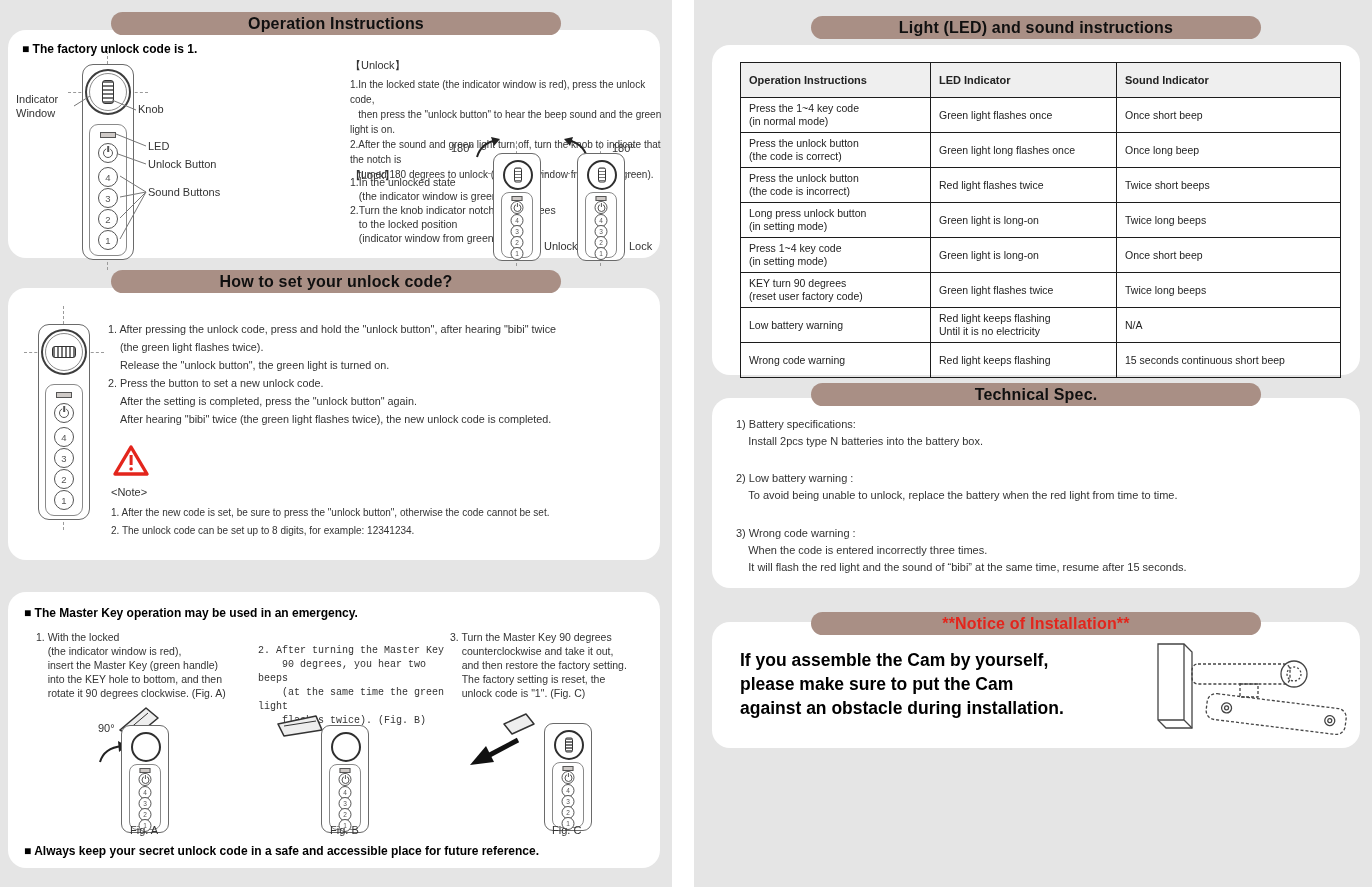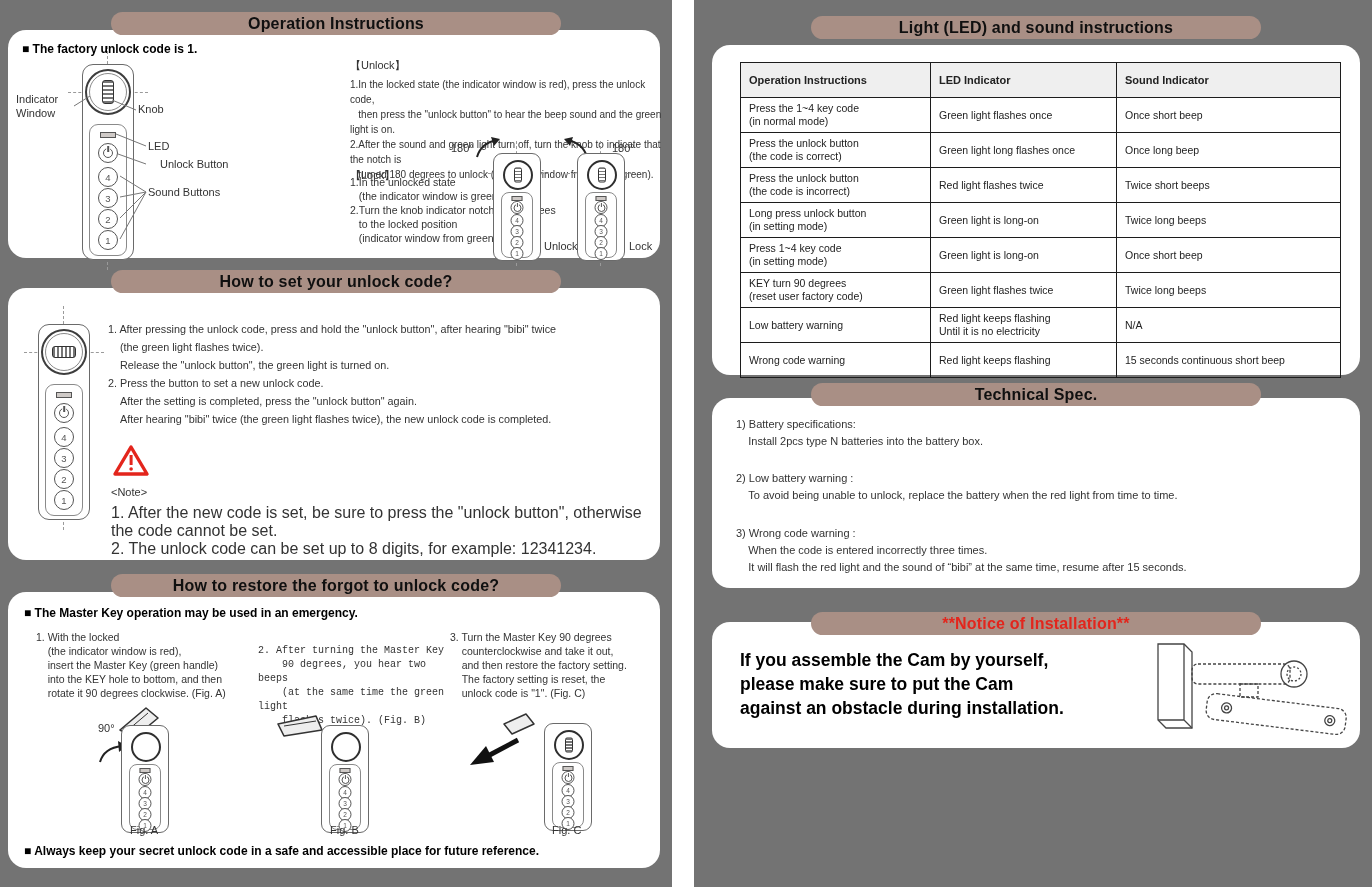--- a/index.html
+++ b/index.html
@@ -1,18 +1,18 @@
 <!DOCTYPE html>
 <html><head>
 <meta charset="utf-8">
 <style>
   html,body{margin:0;padding:0;}
   body{width:1372px;height:887px;position:relative;background:#ffffff;
        font-family:"Liberation Sans","DejaVu Sans",sans-serif;color:#222;}
-  .page{position:absolute;top:0;height:887px;background:#737373;}
+  .page{position:absolute;top:0;height:887px;background:#e5e5e5;}
   #page-left{left:0;width:672px;}
   #page-right{left:694px;width:678px;}
   .card{position:absolute;background:#fff;border-radius:18px;}
   .bar{position:absolute;height:23px;border-radius:12px;background:#a98f85;z-index:3;
        color:#101010;font-weight:bold;font-size:16px;line-height:23px;text-align:center;letter-spacing:.2px;}
   .bar.red{color:#e3251c;}
   .pre{white-space:pre-wrap;}
   .abs{position:absolute;}
   .b{font-weight:bold;}
   .body-text{font-size:10px;line-height:15px;color:#333;}
@@ -92,21 +92,21 @@
         <line x1="138" y1="142" x2="112" y2="126"></line>
         <line x1="138" y1="142" x2="112" y2="147"></line>
         <line x1="138" y1="142" x2="112" y2="168"></line>
         <line x1="138" y1="142" x2="112" y2="189"></line>
       </g>
     </svg>
     <div class="abs pre" style="left:8px;top:62px;font-size:11px;line-height:14px;color:#333;">Indicator
 Window</div>
     <div class="lbl" style="left:130px;top:73px;">Knob</div>
     <div class="lbl" style="left:140px;top:110px;">LED</div>
-    <div class="lbl" style="left:140px;top:128px;margin-left:12px;">Unlock Button</div>
+    <div class="lbl" style="left:140px;top:128px;">Unlock Button</div>
     <div class="lbl" style="left:140px;top:156px;">Sound Buttons</div>
 
     <div class="abs" style="left:342px;top:28px;font-size:11px;color:#333;">【Unlock】</div>
     <div class="abs pre body-text" style="left:342px;top:47px;width:315px;">1.In the locked state (the indicator window is red), press the unlock code,
    then press the "unlock button" to hear the beep sound and the green light is on.
 2.After the sound and green light turn off, turn the knob to indicate that the notch is
    turned 180 degrees to unlock (indicator window from red to green).</div>
     <div class="abs" style="left:342px;top:126px;font-size:11px;color:#333;margin-top:12px;">【Lock】</div>
     <div class="abs pre" style="left:342px;top:145px;width:250px;font-size:10.5px;line-height:14px;color:#333;">1.In the unlocked state
    (the indicator window is green).
@@ -190,25 +190,24 @@
     Release the "unlock button", the green light is turned on.
 2. Press the button to set a new unlock code.
     After the setting is completed, press the "unlock button" again.
     After hearing "bibi" twice (the green light flashes twice), the new unlock code is completed.</div>
     <svg class="abs" style="left:104px;top:156px;" width="38" height="34">
       <path d="M19 3 L35 30 H3 Z" fill="#fff" stroke="#e3251c" stroke-width="3.4" stroke-linejoin="round"></path>
       <rect x="17.6" y="11" width="3" height="10" fill="#e3251c"></rect>
         <circle cx="19.1" cy="25" r="1.8" fill="#e3251c"></circle>
     </svg>
     <div class="abs" style="left:103px;top:198px;font-size:11px;color:#333;">&lt;Note&gt;</div>
-    <div class="abs pre" style="left:103px;top:216px;width:545px;font-size:16px;line-height:18px;color:#333;">1. After the new code is set, be sure to press the "unlock button", otherwise the code cannot be set.
+    <div class="abs pre" style="left:103px;top:216px;width:545px;font-size:10px;line-height:18px;color:#333;">1. After the new code is set, be sure to press the "unlock button", otherwise the code cannot be set.
 2. The unlock code can be set up to 8 digits, for example: 12341234.</div>
   </div>
 
-  <div class="bar" style="left:111px;top:574px;width:450px;">How to restore the forgot to unlock code?</div>
   <div class="card" style="left:8px;top:592px;width:652px;height:276px;">
     <div class="abs b" style="left:16px;top:14px;font-size:12px;color:#000;">■ The Master Key operation may be used in an emergency.</div>
     <div class="abs pre" style="left:28px;top:38px;width:218px;font-size:10.5px;line-height:14px;color:#333;">1. With the locked
     (the indicator window is red),
     insert the Master Key (green handle)
     into the KEY hole to bottom, and then
     rotate it 90 degrees clockwise. (Fig. A)</div>
     <div class="abs pre" style="left:250px;top:52px;width:195px;font-size:10px;line-height:14px;color:#333;font-family:Liberation Mono, monospace;">2. After turning the Master Key
     90 degrees, you hear two beeps
     (at the same time the green light

